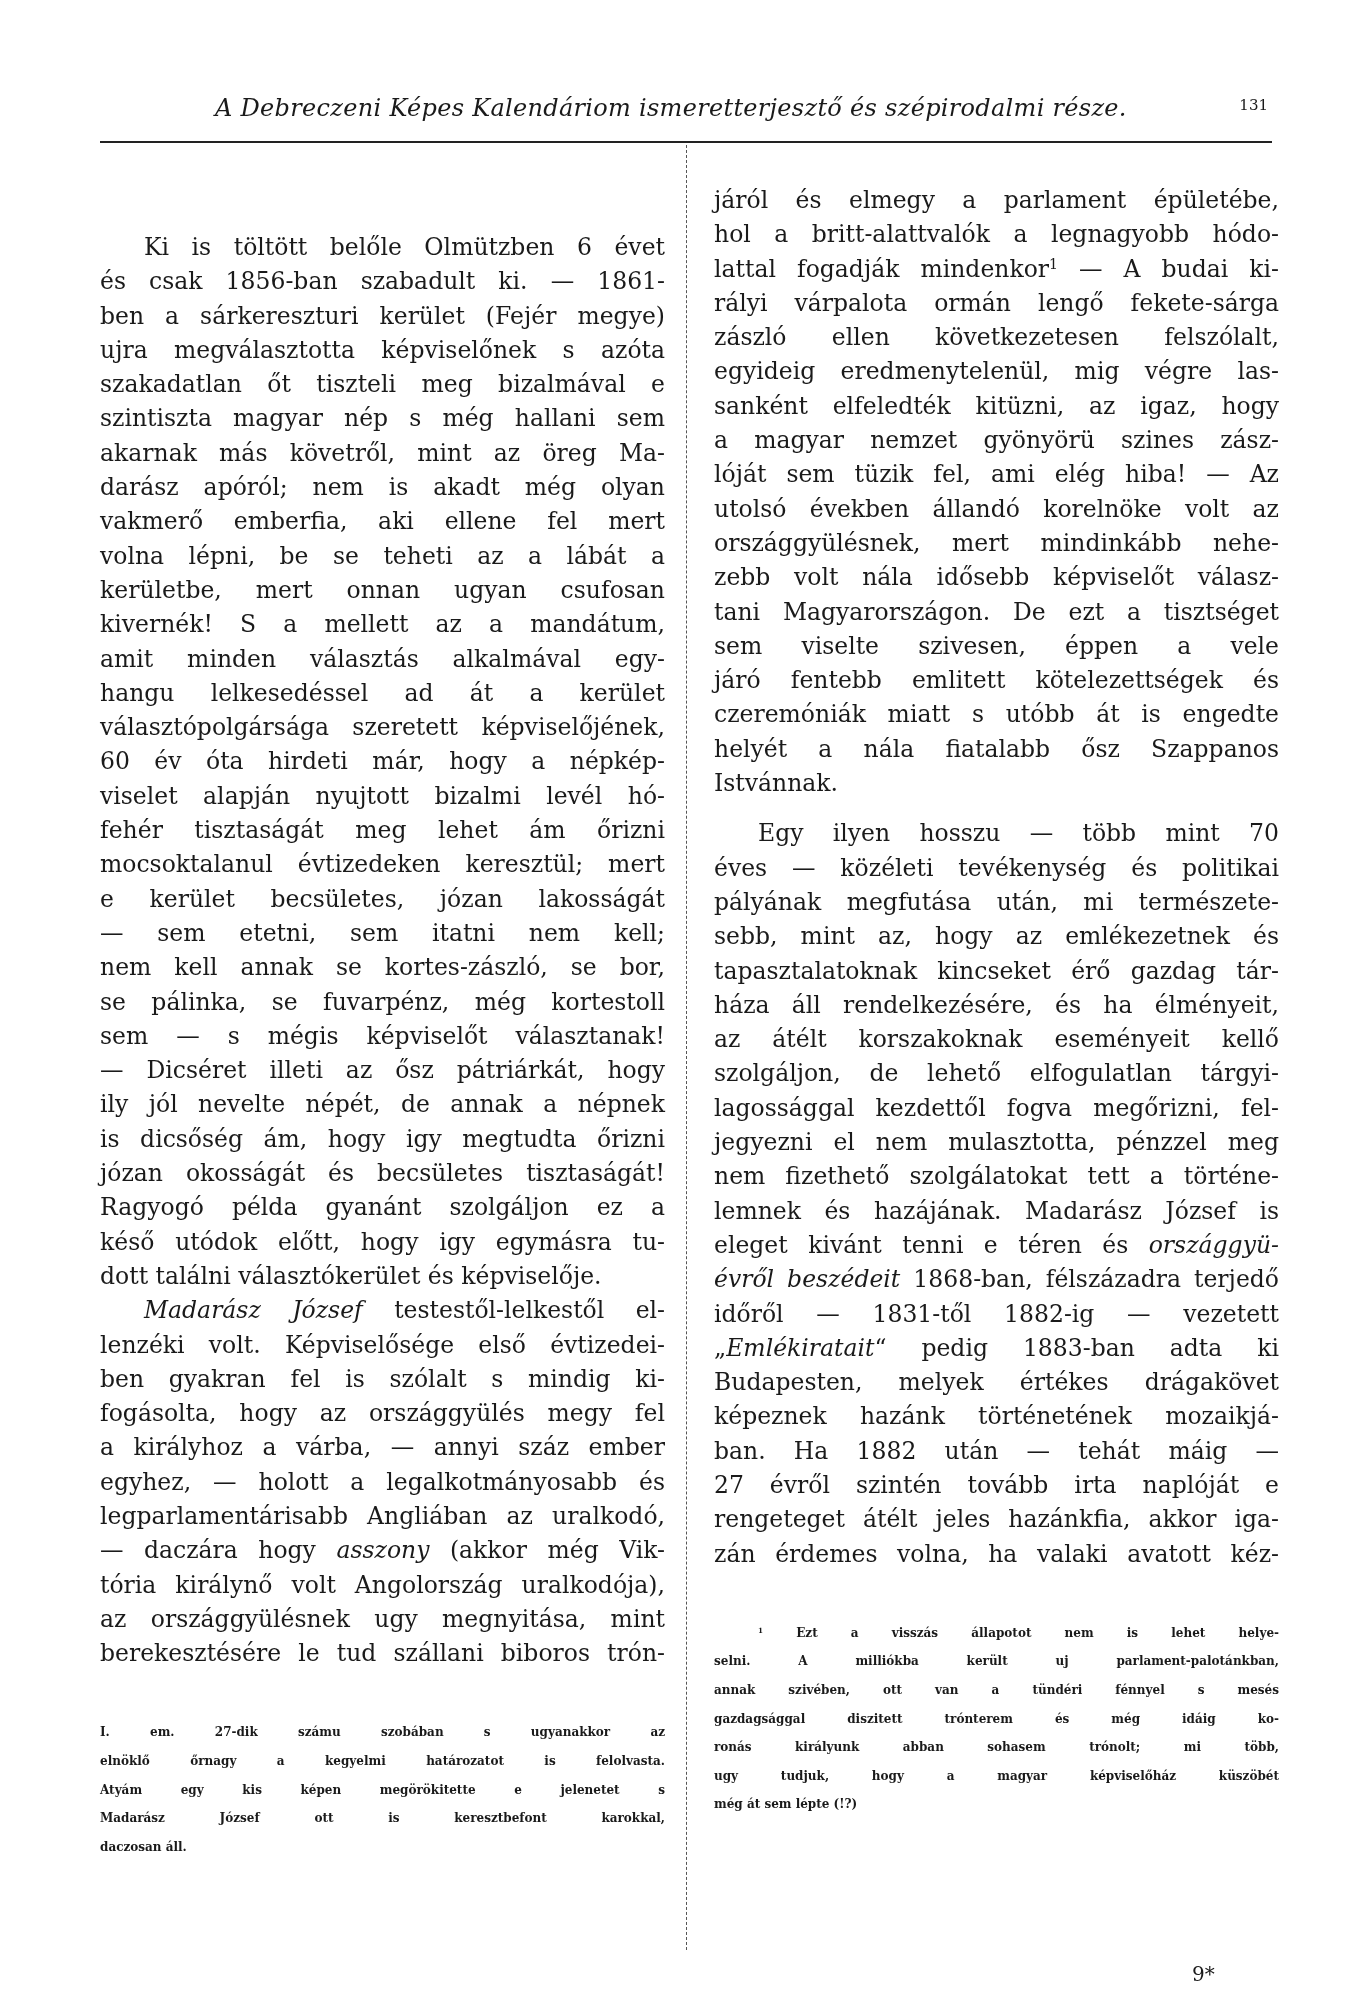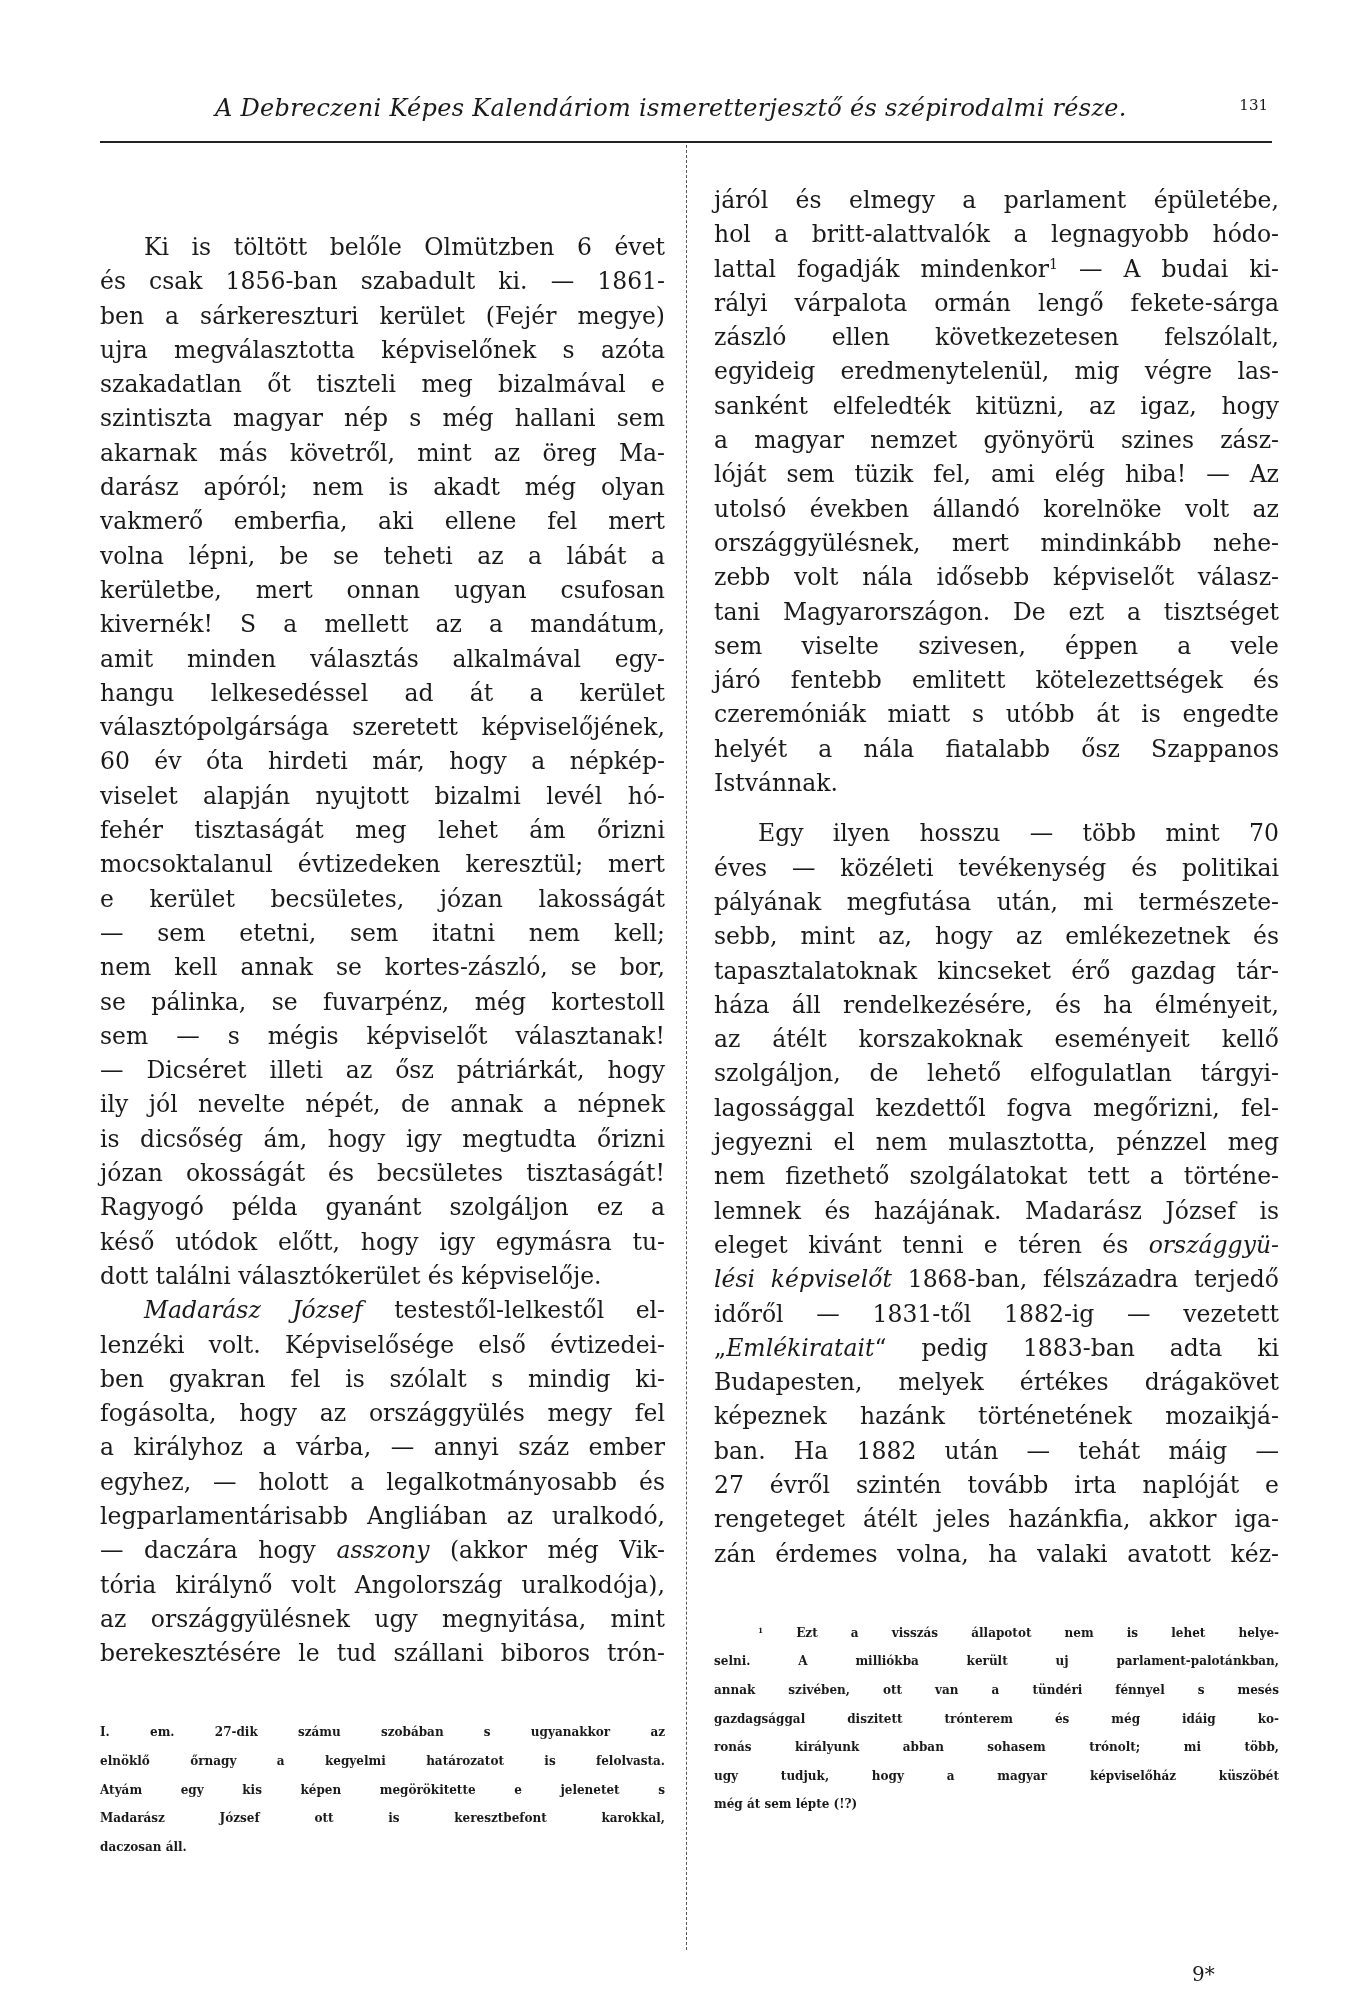--- a/index.html
+++ b/index.html
@@ -137,21 +137,21 @@
     <span class="line">sebb, mint az, hogy az emlékezetnek és</span>
     <span class="line">tapasztalatoknak kincseket érő gazdag tár-</span>
     <span class="line">háza áll rendelkezésére, és ha élményeit,</span>
     <span class="line">az átélt korszakoknak eseményeit kellő</span>
     <span class="line">szolgáljon, de lehető elfogulatlan tárgyi-</span>
     <span class="line">lagossággal kezdettől fogva megőrizni, fel-</span>
     <span class="line">jegyezni el nem mulasztotta, pénzzel meg</span>
     <span class="line">nem fizethető szolgálatokat tett a történe-</span>
     <span class="line">lemnek és hazájának. Madarász József is</span>
     <span class="line">eleget kivánt tenni e téren és <i>országgyü-</i></span>
-    <span class="line"><i>lési képviselőt</i> 1868-ban, félszázadra terjedő</span>
+    <span class="line"><i>évről beszédeit</i> 1868-ban, félszázadra terjedő</span>
     <span class="line">időről — 1831-től 1882-ig — vezetett</span>
     <span class="line">„<i>Emlékiratait</i>“ pedig 1883-ban adta ki</span>
     <span class="line">Budapesten, melyek értékes drágakövet</span>
     <span class="line">képeznek hazánk történetének mozaikjá-</span>
     <span class="line">ban. Ha 1882 után — tehát máig —</span>
     <span class="line">27 évről szintén tovább irta naplóját e</span>
     <span class="line">rengeteget átélt jeles hazánkfia, akkor iga-</span>
     <span class="line">zán érdemes volna, ha valaki avatott kéz-</span>
     <div class="fn-gap"></div>
     <div class="footnote">

